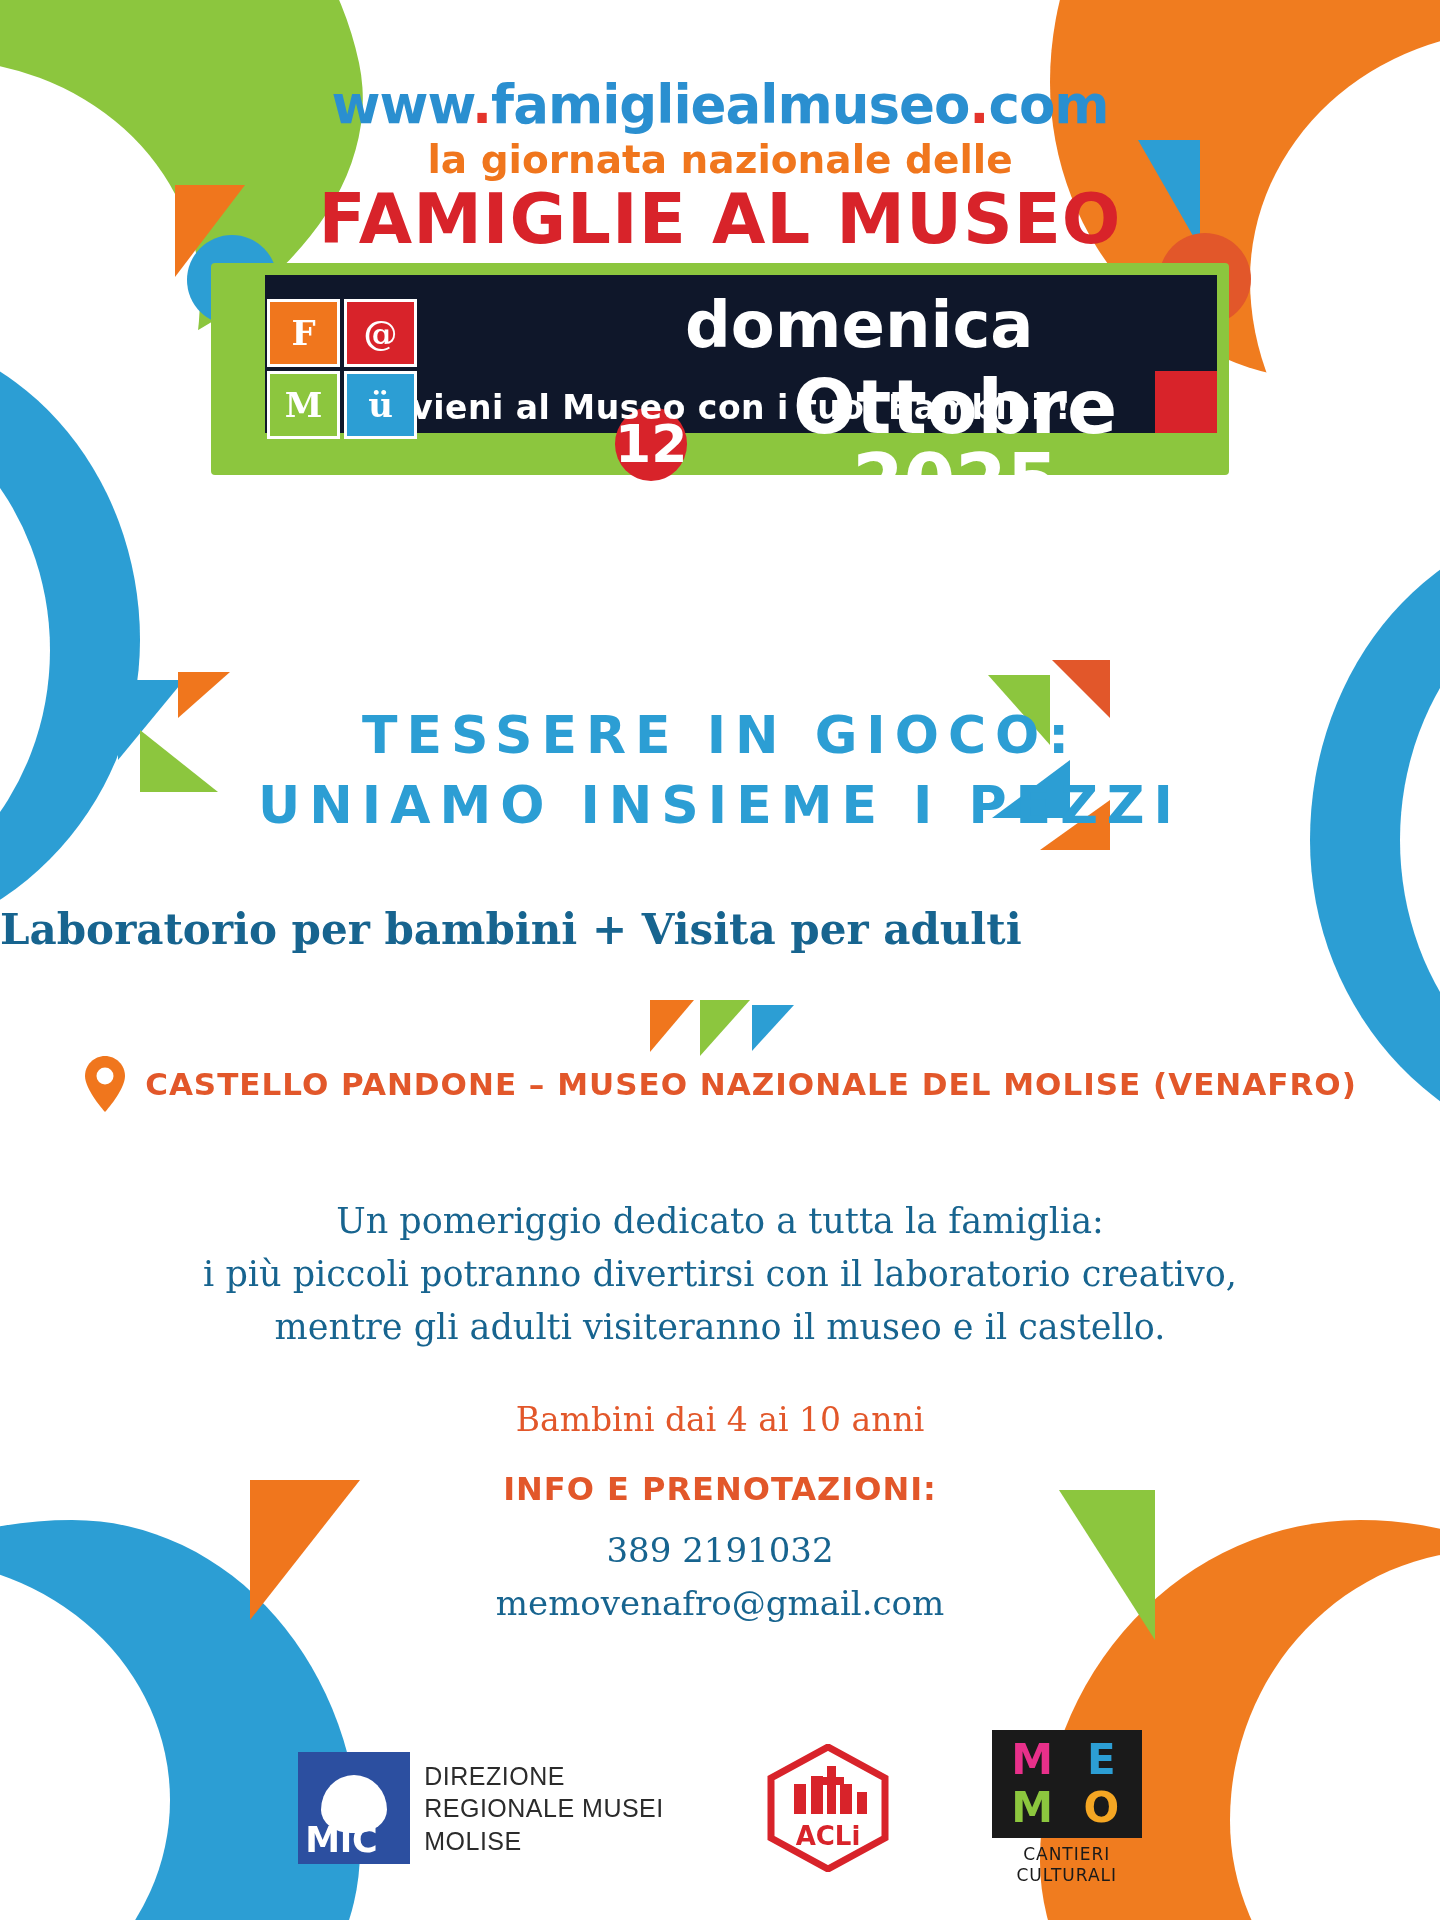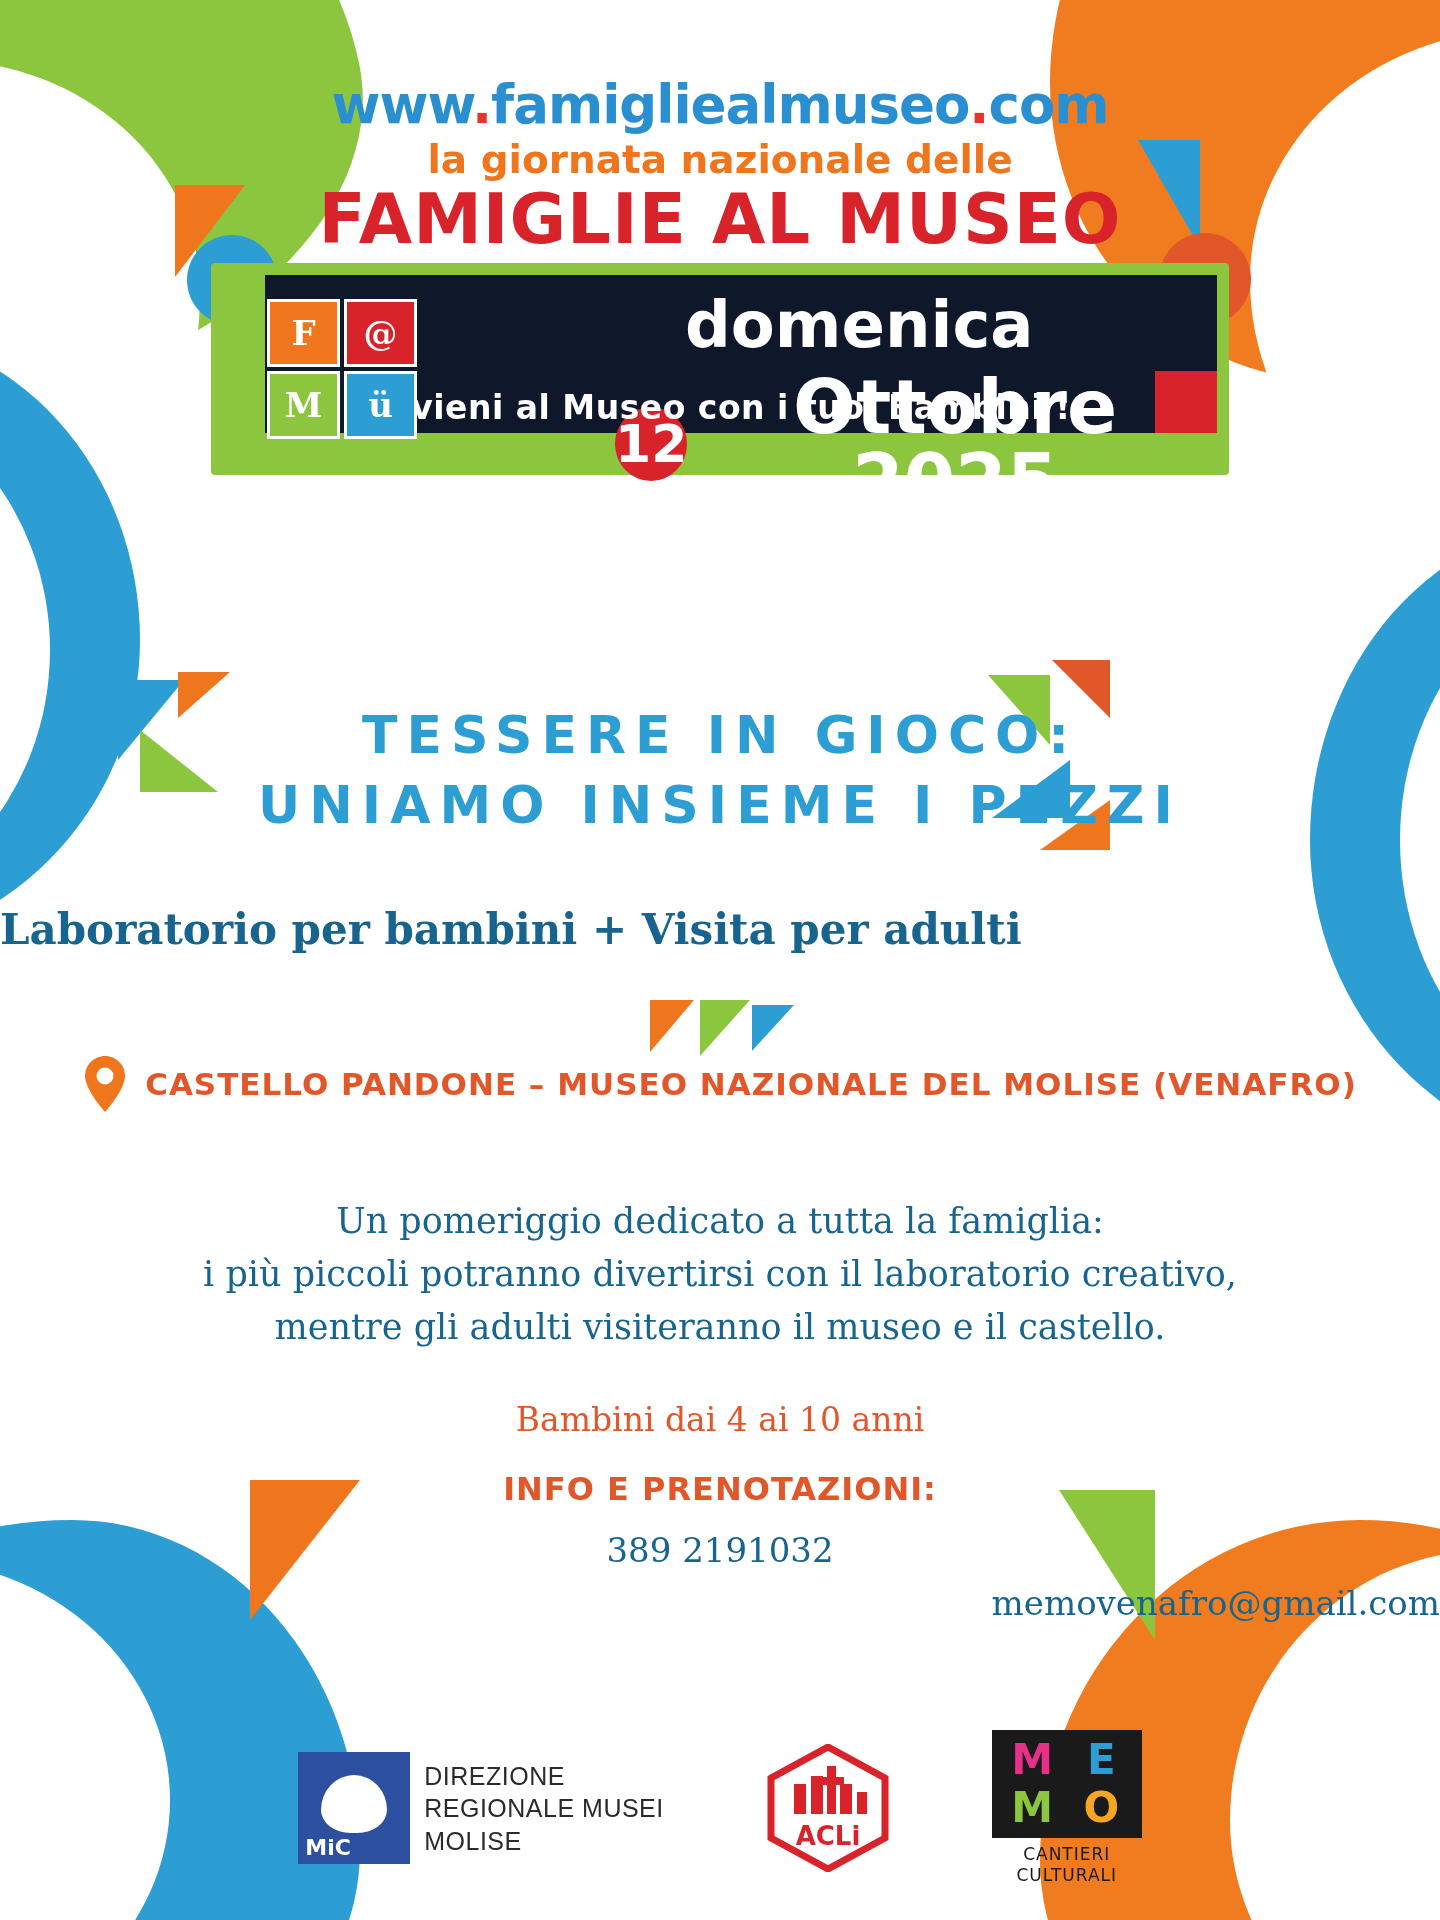--- a/index.html
+++ b/index.html
@@ -299,21 +299,21 @@
     position: absolute;
     top: 1530px; left: 0; right: 0;
     text-align: center;
     font-family: "DejaVu Serif", serif;
     font-size: 34px;
     color: #17648f;
   }
   .email {
     position: absolute;
     top: 1583px; left: 0; right: 0;
-    text-align: right;
+    text-align: center;
     font-family: "DejaVu Serif", serif;
     font-size: 34px;
     color: #17648f;
   }
 
   
   .footer {
     position: absolute;
     top: 1730px; left: 0; right: 0;
     display: flex;
@@ -335,21 +335,21 @@
     width: 66px; height: 58px;
     background: #ffffff;
     border-radius: 50% 50% 45% 45% / 60% 60% 40% 40%;
   }
   .mic-mark .mic-text {
     position: absolute;
     left: 7px; bottom: 4px;
     color: #ffffff;
     font-family: "DejaVu Sans", sans-serif;
     font-weight: bold;
-    font-size: 22px;
+    font-size: 35px;
   }
   .mic-label {
     font-family: "Liberation Sans", sans-serif;
     font-size: 25px;
     color: #2b2b2b;
     line-height: 1.3;
     letter-spacing: 0.5px;
   }
 
   .logo-acli { width: 128px; height: 128px; position: relative; }

